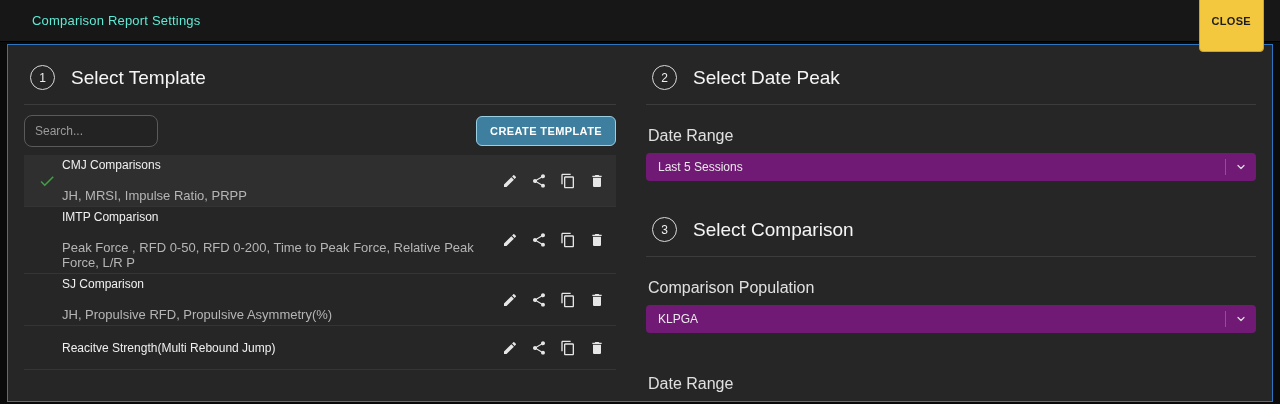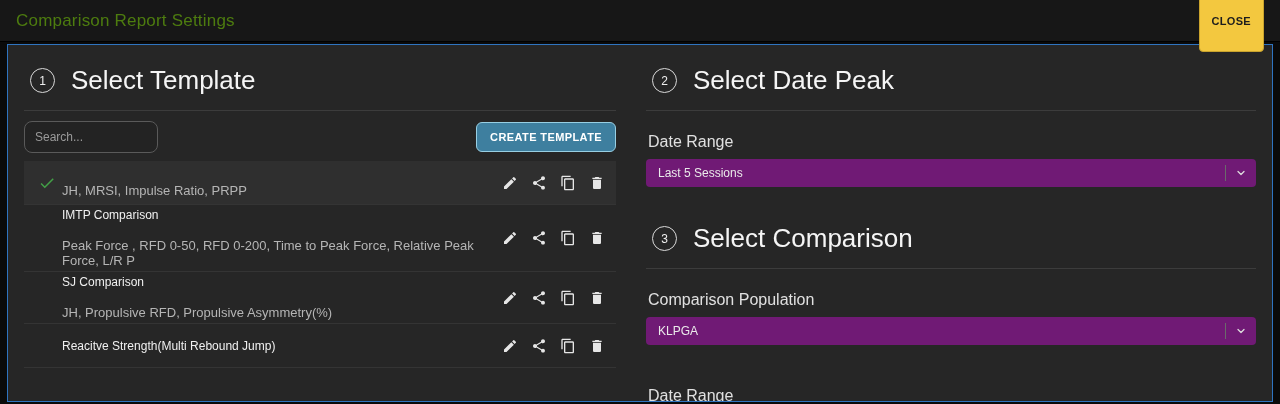--- a/index.html
+++ b/index.html
@@ -8,21 +8,21 @@
     width: 1280px; height: 404px; overflow: hidden;
     background: #0a0a0a;
     font-family: "Liberation Sans", sans-serif;
     color: #f0f0f0;
   }
   
   .topbar {
     height: 42px; background: #171717; display: flex; align-items: center;
     padding: 0 16px; border-bottom: 1px solid #000;
   }
-  .topbar h1 { margin: 0; font-size: 17px; font-weight: 500; letter-spacing: .2px; color: #4d7c0f; }
+  .topbar h1 { margin: 16px; font-size: 13px; font-weight: 500; letter-spacing: .2px; color: #5eead4; }
   .close-btn {
     margin-left: auto; background: #f3c83f; border: 1px solid #c9a32d; border-radius: 4px;
     color: #1d1d1d; font-weight: 700; font-size: 11px; letter-spacing: .3px;
     padding: 24px 12px; cursor: pointer; font-family: inherit;
   }
   
   .panel {
     margin: 2px 7px 0; border: 1px solid #2f74c0; background: #262626;
     height: 358px; display: flex; padding: 12px 16px 0; gap: 30px; overflow: hidden;
   }
@@ -31,21 +31,21 @@
   
   .sec-head {
     display: flex; align-items: center; gap: 16px;
     padding: 8px 6px 14px; border-bottom: 1px solid #3c3c3c;
   }
   .step-circle {
     width: 25px; height: 25px; flex: none; border: 1px solid #d9d9d9; border-radius: 50%;
     display: flex; align-items: center; justify-content: center;
     font-size: 12px; color: #eee;
   }
-  .sec-title { font-size: 26px; font-weight: 400; color: #f5f5f5; }
+  .sec-title { font-size: 19px; font-weight: 400; color: #f5f5f5; }
   
   .toolbar { display: flex; justify-content: space-between; align-items: center; margin: 10px 0 8px; }
   .search {
     width: 134px; background: #232323; border: 1px solid #5a5a5a; border-radius: 8px;
     padding: 8px 10px; color: #ddd; font-size: 12px; outline: none; font-family: inherit;
   }
   .search::placeholder { color: #9a9a9a; }
   .create-btn {
     background: #3e7f9f; border: 1px solid #98cfe3; border-radius: 6px; color: #fff;
     font-size: 11px; font-weight: 600; letter-spacing: .4px; padding: 8px 13px;
@@ -105,20 +105,21 @@
 
     <div class="tpl-list">
 
       <div class="tpl-row selected">
         <span class="check">
           <svg width="18" height="18" viewBox="0 0 24 24" fill="currentColor">
               <path d="M9 16.17L4.83 12l-1.42 1.41L9 19 21 7l-1.41-1.41z"></path>
             </svg>
         </span>
         <div class="tpl-text">
+          <div class="tpl-name">CMJ Comparisons</div>
           <div class="tpl-desc">JH, MRSI, Impulse Ratio, PRPP</div>
         </div>
         <div class="tpl-actions">
           <button class="icon-btn">
               <svg width="16" height="16" viewBox="0 0 24 24" fill="currentColor">
                 <path d="M3 17.25V21h3.75L17.81 9.94l-3.75-3.75L3 17.25zM20.71 7.04a1 1 0 0 0 0-1.41l-2.34-2.34a1 1 0 0 0-1.41 0l-1.83 1.83 3.75 3.75 1.83-1.83z"></path>
               </svg>
             </button>
           <button class="icon-btn">
               <svg width="16" height="16" viewBox="0 0 24 24" fill="currentColor">

